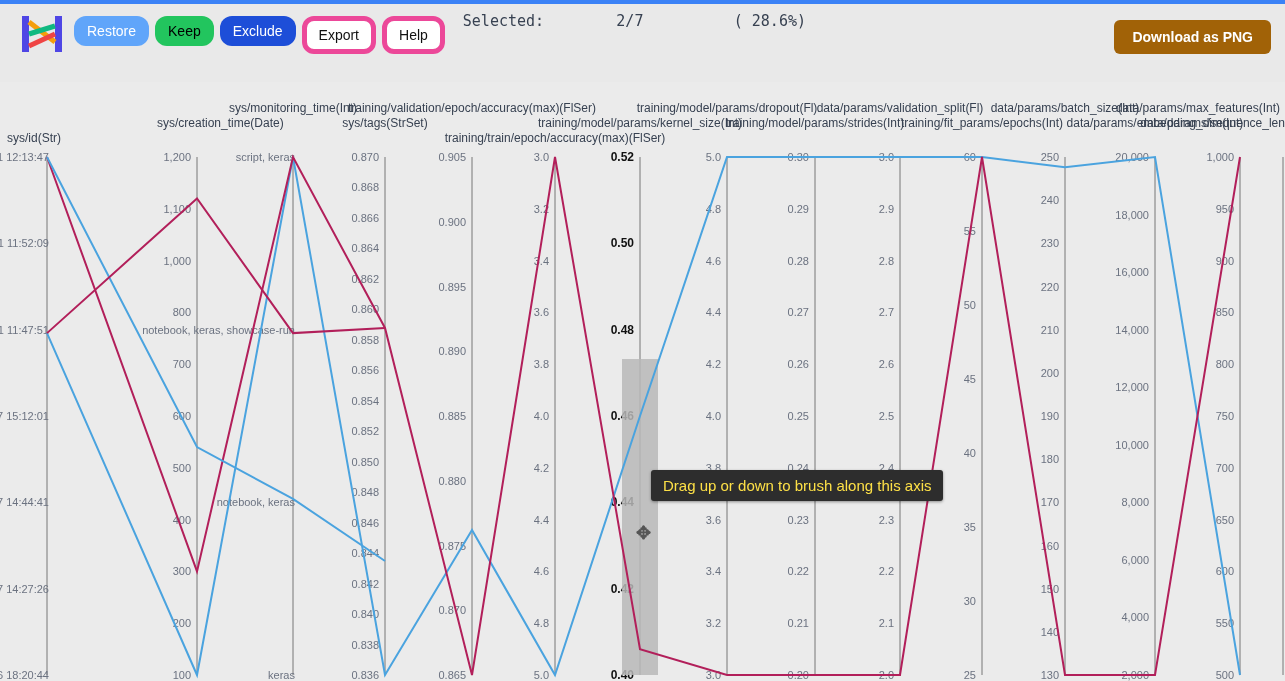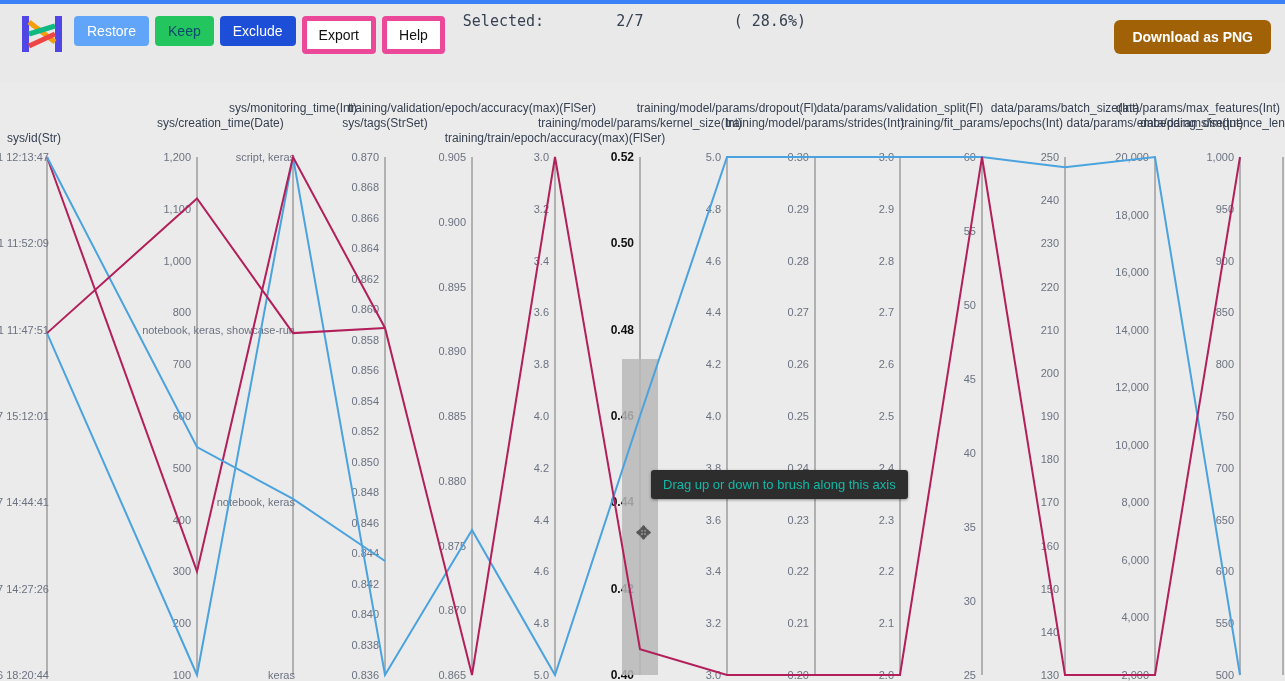--- a/index.html
+++ b/index.html
@@ -1,29 +1,29 @@
 <!DOCTYPE html>
 <html><head>
 <meta charset="utf-8">
 <style>
   html,body{margin:0;padding:0;width:1285px;height:681px;font-family:Arial,Helvetica,sans-serif;background:#fff;overflow:hidden}
   .shell{width:100%;height:100%;display:flex;flex-direction:column}
   .topbar{height:70px;background:#e9e9e9;border-top:4px solid #3b82f6;display:flex;align-items:flex-start;position:relative;padding-top:8px}
   .logo{width:44px;height:44px;margin:0 10px 0 20px;position:relative}
   .btnrow{display:flex;gap:6px;margin-top:4px}
-  .btn{height:28px;padding:0 12px;border-radius:4px;font-size:14px;display:flex;align-items:center;justify-content:center;cursor:pointer;user-select:none;border:1px solid transparent}
+  .btn{height:28px;padding:0 12px;border-radius:12px;font-size:14px;display:flex;align-items:center;justify-content:center;cursor:pointer;user-select:none;border:1px solid transparent}
   .btn-restore{background:#60a5fa;color:#fff}
-  .btn-keep{background:#22c55e;color:#0c4a6e}
+  .btn-keep{background:#22c55e;color:#000000}
   .btn-exclude{background:#1d4ed8;color:#fff}
   .btn-white{background:#fff;color:#111;border:5px solid #ec4899}
   .sel{font-family:monospace;font-size:15px;color:#374151;margin-left:18px;margin-top:0}
   .dl{position:absolute;right:14px;top:16px;background:#a16207;color:#fff;font-weight:700;padding:9px 18px;border-radius:6px;cursor:pointer;font-size:14px}
   .chartwrap{flex:1;background:#ebebeb;position:relative}
   svg.pc{position:absolute;left:0;top:0}
-  .tooltip{position:absolute;left:651px;top:388px;background:#2d2d2d;color:#14b8a6;font-size:13px;padding:7px 12px;border-radius:3px;white-space:nowrap;pointer-events:none;box-shadow:0 1px 3px rgba(0,0,0,.4)}
+  .tooltip{position:absolute;left:651px;top:388px;background:#2d2d2d;color:#fde047;font-size:15px;padding:7px 12px;border-radius:3px;white-space:nowrap;pointer-events:none;box-shadow:0 1px 3px rgba(0,0,0,.4)}
   .movecur{position:absolute;left:636px;top:440px;font-size:18px;color:#555;pointer-events:none;font-weight:bold}
   .ticklabel{font-size:11px;fill:#6b7280;text-anchor:end}
   .ticklabel-bold{font-size:12px;fill:#111;font-weight:700;text-anchor:end}
   .axistitle{font-size:12px;fill:#374151}
   .axis-line{stroke:#777;stroke-width:1}
   .brush{fill:#b9b9b9;opacity:.85}
   .series-a{stroke:#b21f5a;stroke-width:2;fill:none}
   .series-b{stroke:#4aa3df;stroke-width:2;fill:none}
 </style>
 </head>

